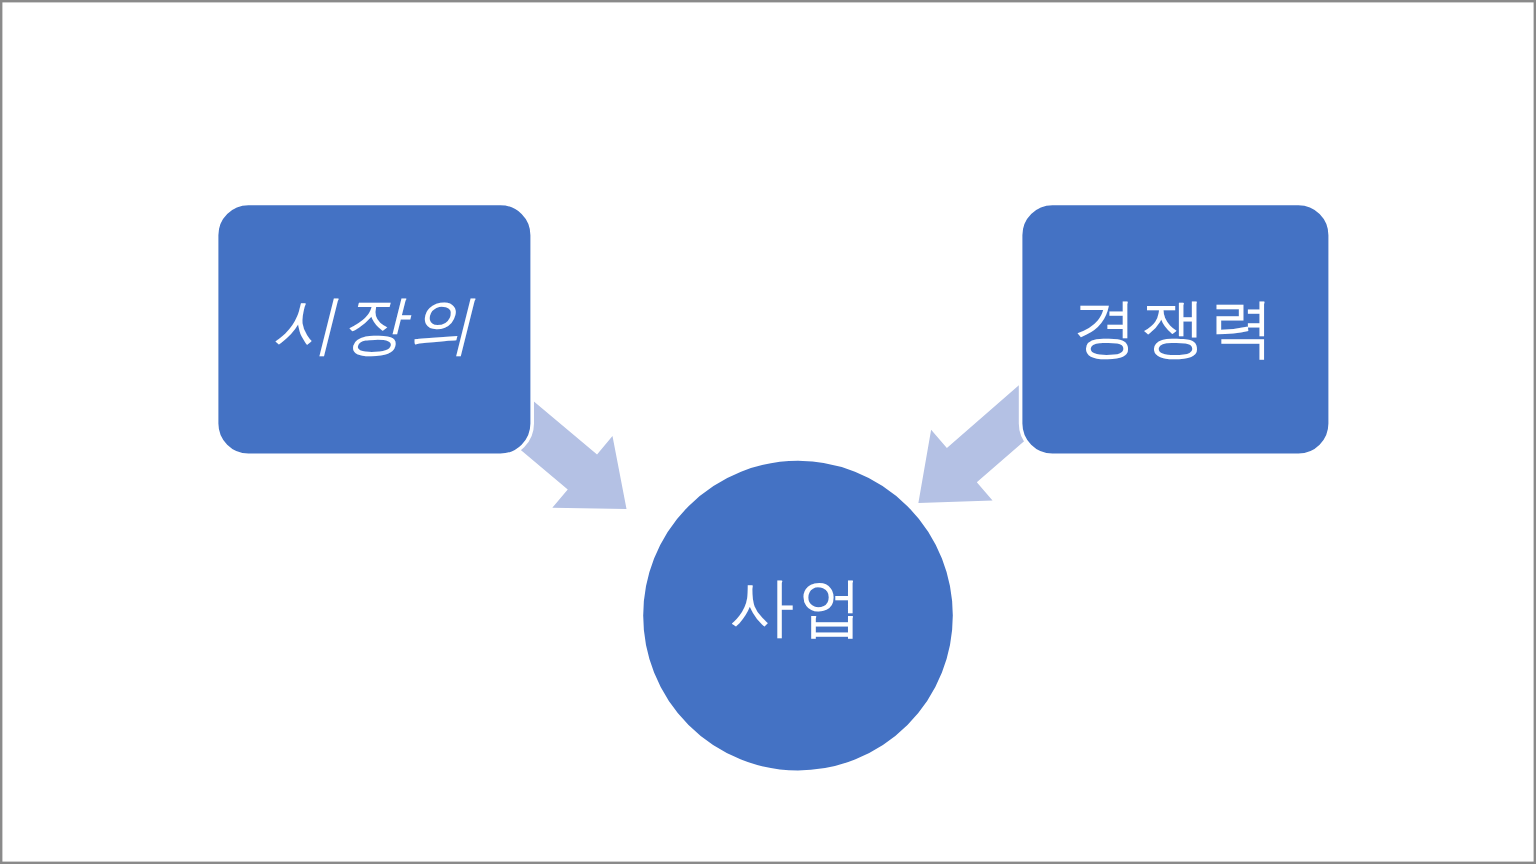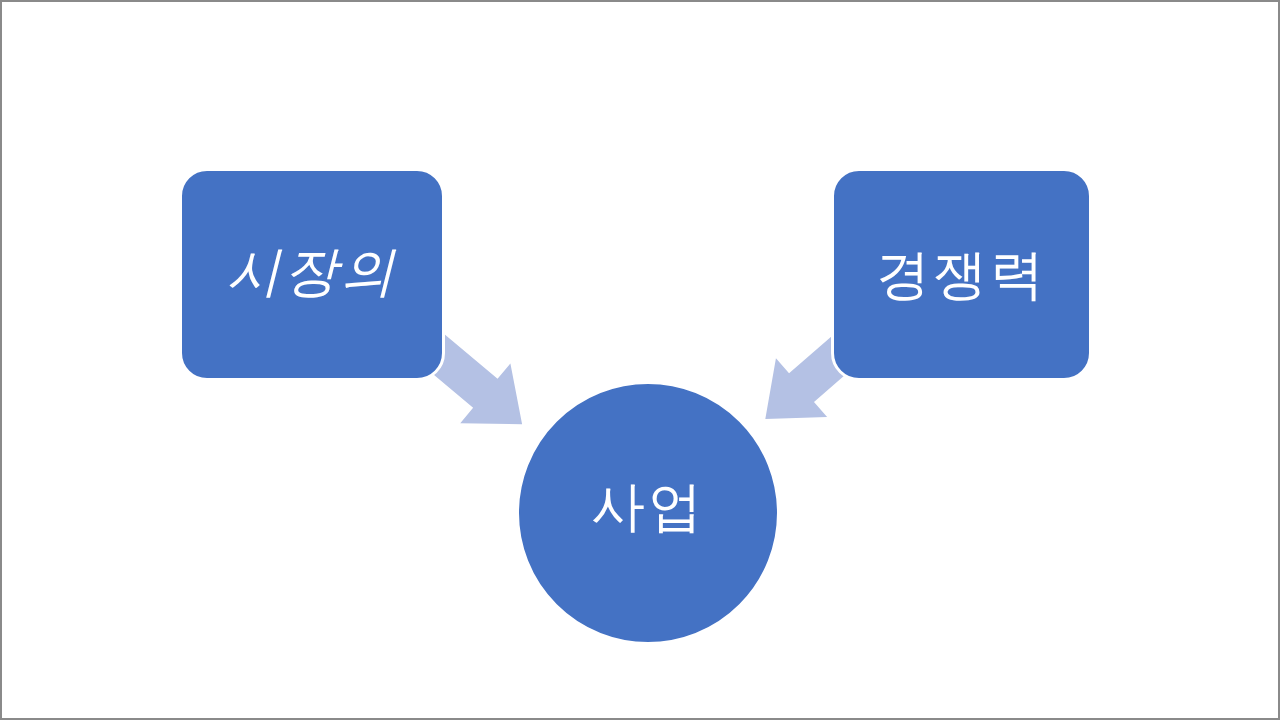--- a/index.html
+++ b/index.html
@@ -50,27 +50,27 @@
 
   .node-market {
     left: 177px; top: 166px;
     width: 266px; height: 213px;
     line-height: 77px;
     padding-bottom: 6px;
     font-style: italic;
   }
 
   .node-competitiveness {
-    left: 829px; top: 166px;
+    left: 847px; top: 166px;
     width: 261px; height: 213px;
     line-height: 77px;
   }
 
   .node-outcome {
-    left: 514px; top: 379px;
+    left: 531px; top: 379px;
     width: 264px; height: 264px;
     border-radius: 50%;
     line-height: 90px;
     padding-bottom: 14px;
   }
 
   .node .line { display: block; }
 </style>
 </head>
 <body>

